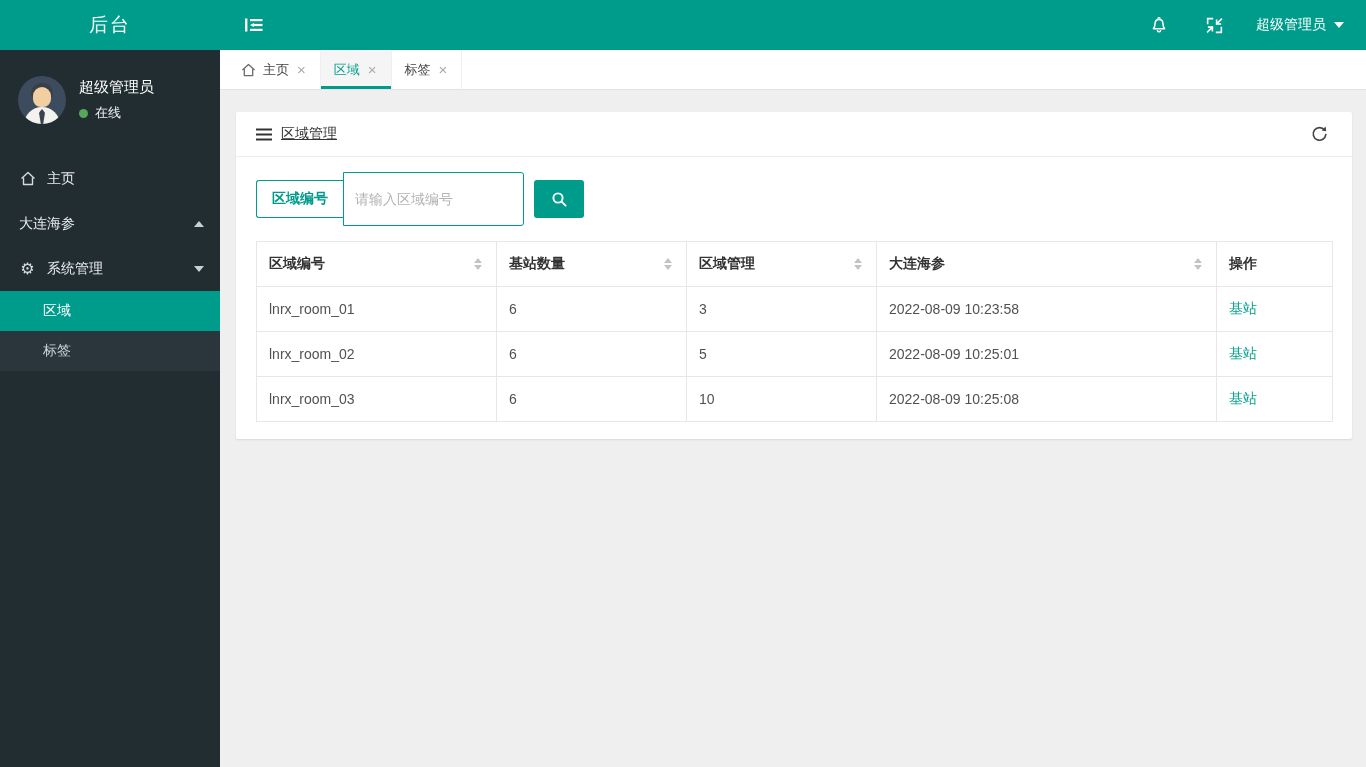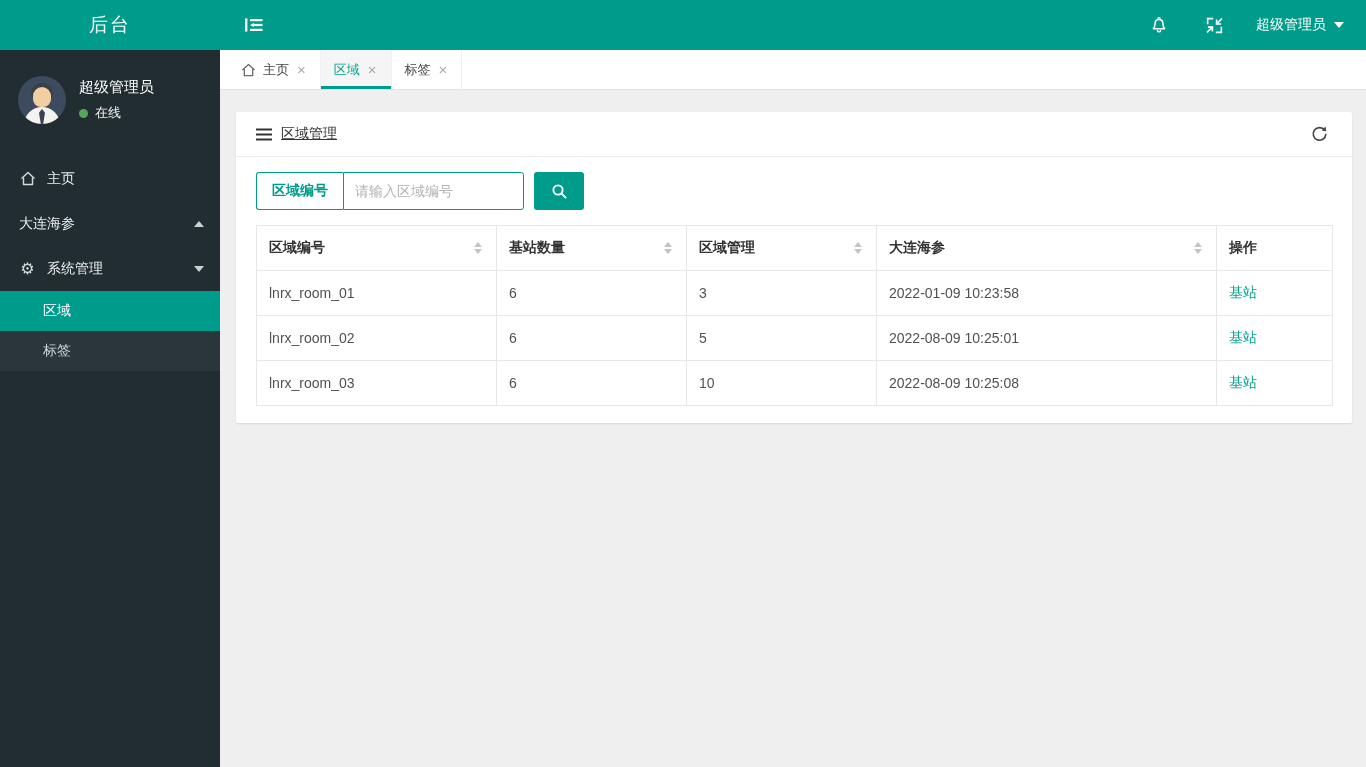--- a/index.html
+++ b/index.html
@@ -51,21 +51,21 @@
 
   .content { flex:1; background:#efefef; padding:22px 14px 0 16px; overflow:hidden; }
   .card { background:#fff; width:1116px; border-radius:2px; box-shadow:0 1px 2px rgba(0,0,0,.10); }
   .card-header { height:45px; display:flex; align-items:center; gap:9px; padding:0 20px; border-bottom:1px solid #ececec;text-decoration:underline; }
   .card-title { font-size:14px; color:#333; }
   .refresh-btn { margin-left:auto; background:none; border:none; cursor:pointer; display:flex; padding:3px; }
   .card-body { padding:15px 20px 17px; }
 
   .search-row { display:flex; align-items:center; margin-bottom:15px; }
   .field-label { display:inline-flex; align-items:center; height:38px; padding:0 15px; border:1px solid #009c8b; border-right:none; border-radius:3px 0 0 3px; color:#009c8b; font-weight:bold; font-size:14px; background:#fff; }
-  .search-input { height:38px; width:181px; border:1px solid #009c8b; border-radius:0 3px 3px 0; padding:0 11px; font-size:14px; color:#555; outline:none; font-family:inherit; }
+  .search-input { height:54px; width:181px; border:1px solid #009c8b; border-radius:0 3px 3px 0; padding:0 11px; font-size:14px; color:#555; outline:none; font-family:inherit; }
   .search-input::placeholder { color:#b3b3b3; }
   .search-btn { width:50px; height:38px; margin-left:10px; background:#009c8b; border:none; border-radius:3px; cursor:pointer; display:flex; align-items:center; justify-content:center; }
 
   table.grid { border-collapse:collapse; table-layout:fixed; width:1076px; }
   .grid th, .grid td { border:1px solid #e7e7e7; text-align:left; font-size:14px; }
   .grid th { padding:13px 12px; color:#333; font-weight:bold; cursor:pointer; }
   .grid td { padding:13px 12px; color:#515151; }
   .th-inner { display:flex; align-items:center; }
   .sorter { margin-left:auto; display:flex; flex-direction:column; gap:2px; padding-right:2px; }
   .sorter .up { width:0; height:0; border-left:4px solid transparent; border-right:4px solid transparent; border-bottom:5px solid #c3c3c3; }
@@ -271,21 +271,21 @@
                       <span>操作</span>
                     </span>
                 </th>
               </tr>
             </thead>
             <tbody>
               <tr>
                 <td>lnrx_room_01</td>
                 <td>6</td>
                 <td>3</td>
-                <td>2022-01-09 10:23:58</td>
+                <td>2022-08-09 10:23:58</td>
                 <td><a class="op-link">基站</a></td>
               </tr>
               <tr>
                 <td>lnrx_room_02</td>
                 <td>6</td>
                 <td>5</td>
                 <td>2022-08-09 10:25:01</td>
                 <td><a class="op-link">基站</a></td>
               </tr>
               <tr>

